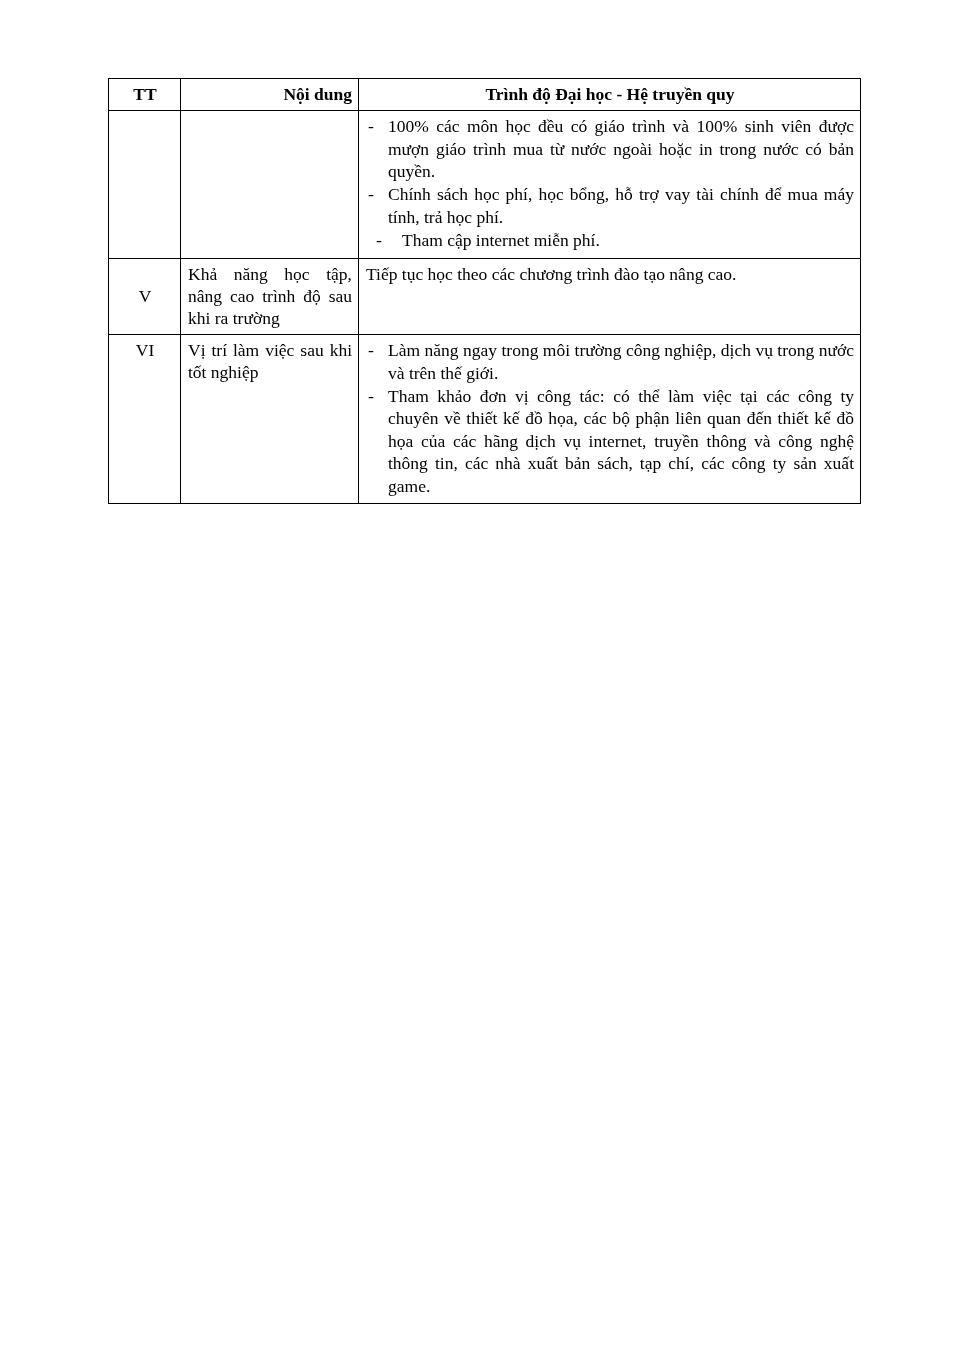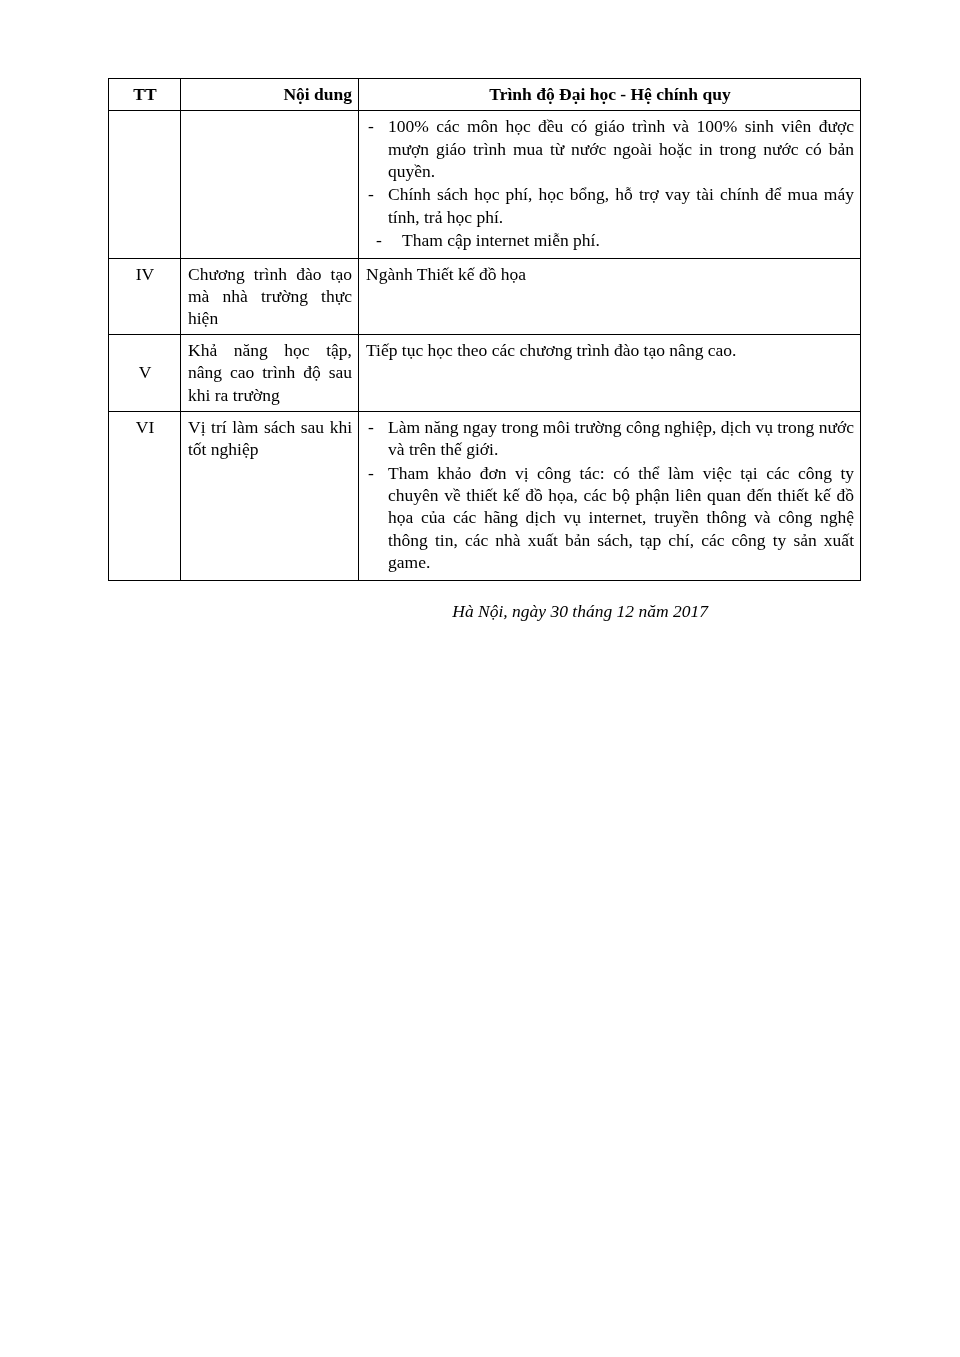--- a/index.html
+++ b/index.html
@@ -118,62 +118,54 @@
   <table class="doc-table">
     <colgroup>
       <col class="c-tt">
       <col class="c-noi">
       <col class="c-trinh">
     </colgroup>
     <thead>
       <tr>
         <th>TT</th>
         <th class="th-noidung">Nội dung</th>
-        <th>Trình độ Đại học - Hệ chính quy</th>
+        <th>Trình độ Đại học - Hệ truyền quy</th>
       </tr>
     </thead>
     <tbody>
 
       <tr>
         <td class="tt-cell"></td>
         <td class="noi-cell"></td>
         <td class="body-cell">
           <ul class="bullet-list">
             <li><span class="dash">-</span><span>100% các môn học đều có giáo trình và 100% sinh viên được mượn giáo trình mua từ nước ngoài hoặc in trong nước có bản quyền.</span></li>
             <li><span class="dash">-</span><span>Chính sách học phí, học bổng, hỗ trợ vay tài chính để mua máy tính, trả học phí.</span></li>
             <li class="indent-extra"><span class="dash">-</span><span>Tham cập internet miễn phí.</span></li>
           </ul>
         </td>
       </tr>
 
-      <tr>
-        <td class="tt-cell">IV</td>
-        <td class="noi-cell justified">Chương trình đào tạo mà nhà trường thực hiện</td>
-        <td class="body-cell mid-cell">
-          <div class="plain-line">Ngành Thiết kế đồ họa</div>
-        </td>
-      </tr>
 
       <tr>
         <td class="tt-cell mid-cell" style="vertical-align:middle;">V</td>
         <td class="noi-cell nowrap-cell">Khả năng học tập, nâng cao trình độ sau khi ra trường</td>
         <td class="body-cell mid-cell">
           <div class="plain-line">Tiếp tục học theo các chương trình đào tạo nâng cao.</div>
         </td>
       </tr>
 
       <tr>
         <td class="tt-cell">VI</td>
-        <td class="noi-cell justified">Vị trí làm sách sau khi tốt nghiệp</td>
+        <td class="noi-cell justified">Vị trí làm việc sau khi tốt nghiệp</td>
         <td class="body-cell">
           <ul class="bullet-list">
             <li><span class="dash">-</span><span>Làm năng ngay trong môi trường công nghiệp, dịch vụ trong nước và trên thế giới.</span></li>
             <li><span class="dash">-</span><span>Tham khảo đơn vị công tác: có thể làm việc tại các công ty chuyên về thiết kế đồ họa, các bộ phận liên quan đến thiết kế đồ họa của các hãng dịch vụ internet, truyền thông và công nghệ thông tin, các nhà xuất bản sách, tạp chí, các công ty sản xuất game.</span></li>
           </ul>
         </td>
       </tr>
 
     </tbody>
   </table>
 
-  <div class="signature">Hà Nội, ngày 30 tháng 12 năm 2017</div>
 
 </div>
 
 </body></html>

